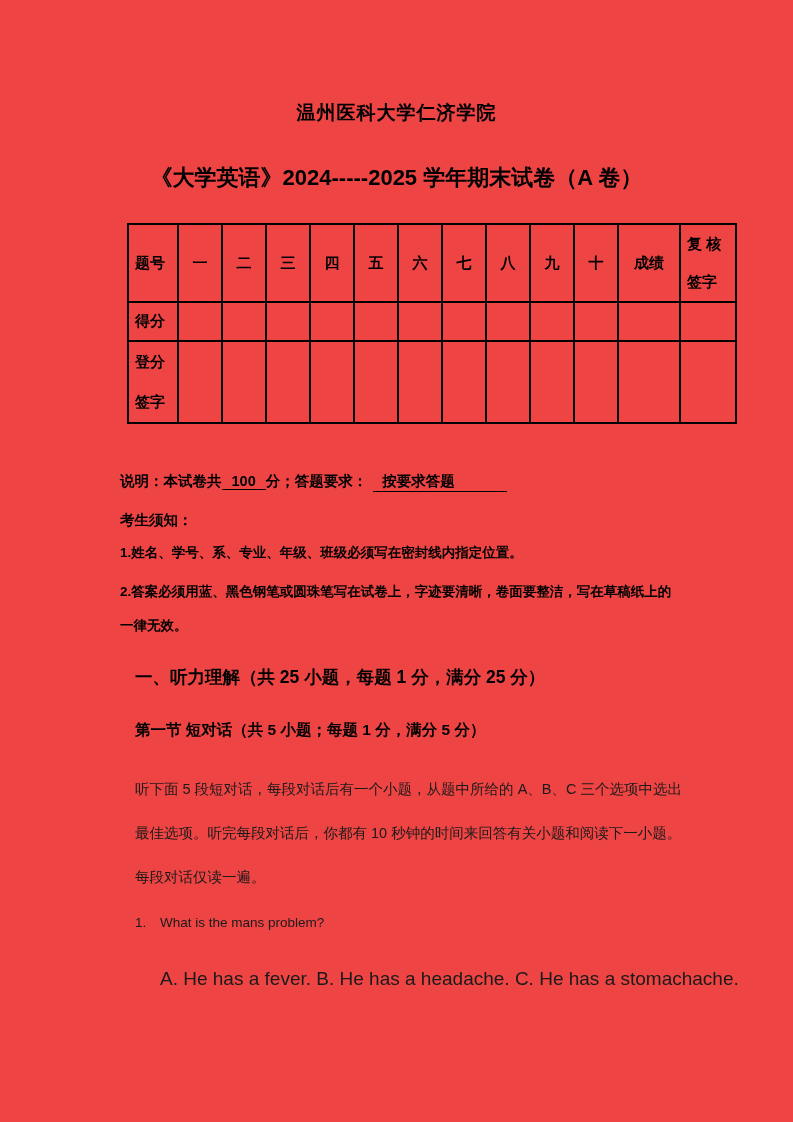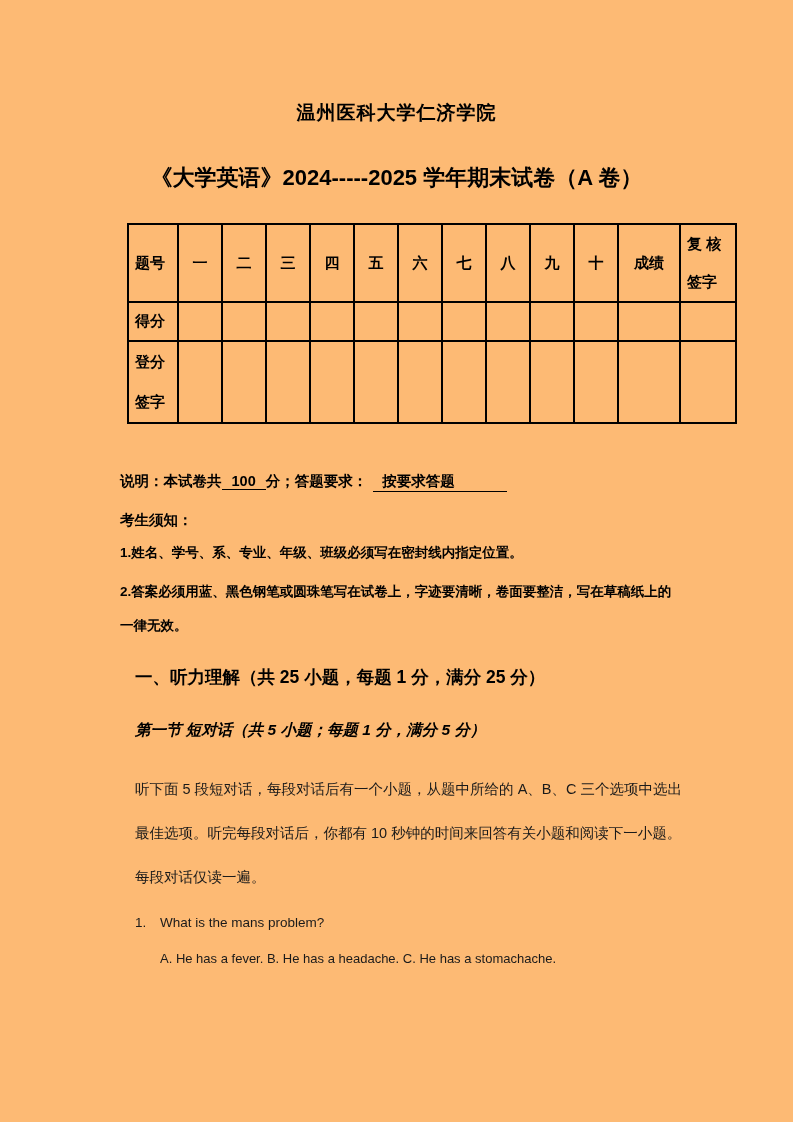--- a/index.html
+++ b/index.html
@@ -1,18 +1,18 @@
 <!DOCTYPE html>
 <html><head>
 <meta charset="utf-8">
 <style>
   * { box-sizing: border-box; }
   html, body { margin: 0; padding: 0; background: #ffffff; }
   .page {
-    width: 793px; height: 1122px; margin: 0 auto; background: #fdba74;
+    width: 793px; height: 1122px; margin: 0 auto; background: #ef4444;
     font-family: "Liberation Sans", sans-serif; color: #000000;
     overflow: hidden; position: relative;
   }
 
   .school-name {
     margin: 0; padding-top: 100px; text-align: center;
     font-size: 19px; font-weight: bold; letter-spacing: 1px;
   }
   .exam-title {
     margin: 0; padding-top: 37px; text-align: center;
@@ -58,33 +58,33 @@
     padding: 0 52px 0 9px; margin-left: 6px; font-weight: bold;
   }
   .notice-title { margin-top: 19px; font-size: 14.5px; font-weight: bold; }
   .notice-item { margin-top: 14px; font-size: 13.5px; font-weight: bold; }
   .notice-item.wrap { margin-top: 13px; line-height: 34px; width: 562px; }
 
   .section-title {
     margin: 22px 0 0 135px; font-size: 17.5px; font-weight: bold;
   }
   .part-title {
-    margin: 31px 0 0 135px; font-size: 15.5px; font-weight: bold; font-style: italic;
+    margin: 31px 0 0 135px; font-size: 15.5px; font-weight: bold;
   }
   .part-instruction {
     margin: 26px 0 0 135px; width: 548px;
     font-size: 14.5px; line-height: 44px; color: #1a1a1a;
   }
   .question-line {
     margin: 16px 0 0 135px; font-size: 13.5px; color: #1a1a1a;
     display: flex;
   }
   .q-num { width: 25px; }
   .options-line {
-    margin: 21px 0 0 160px; font-size: 13px; color: #1a1a1a;
+    margin: 38px 0 0 160px; font-size: 19px; color: #1a1a1a;
   }
 </style>
 </head>
 <body>
 
 <div class="page">
 
   <h1 class="school-name">温州医科大学仁济学院</h1>
 
   <h2 class="exam-title">《大学英语》2024-----2025 学年期末试卷（A 卷）</h2>

